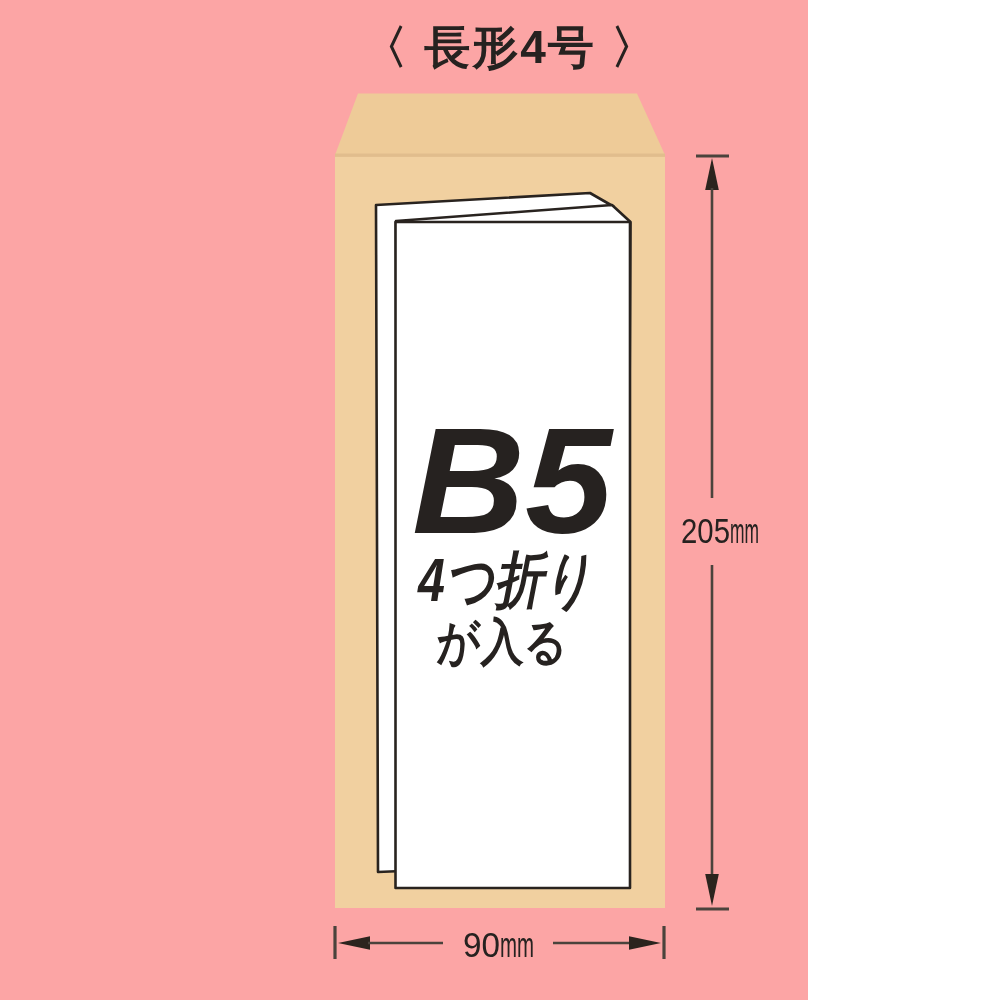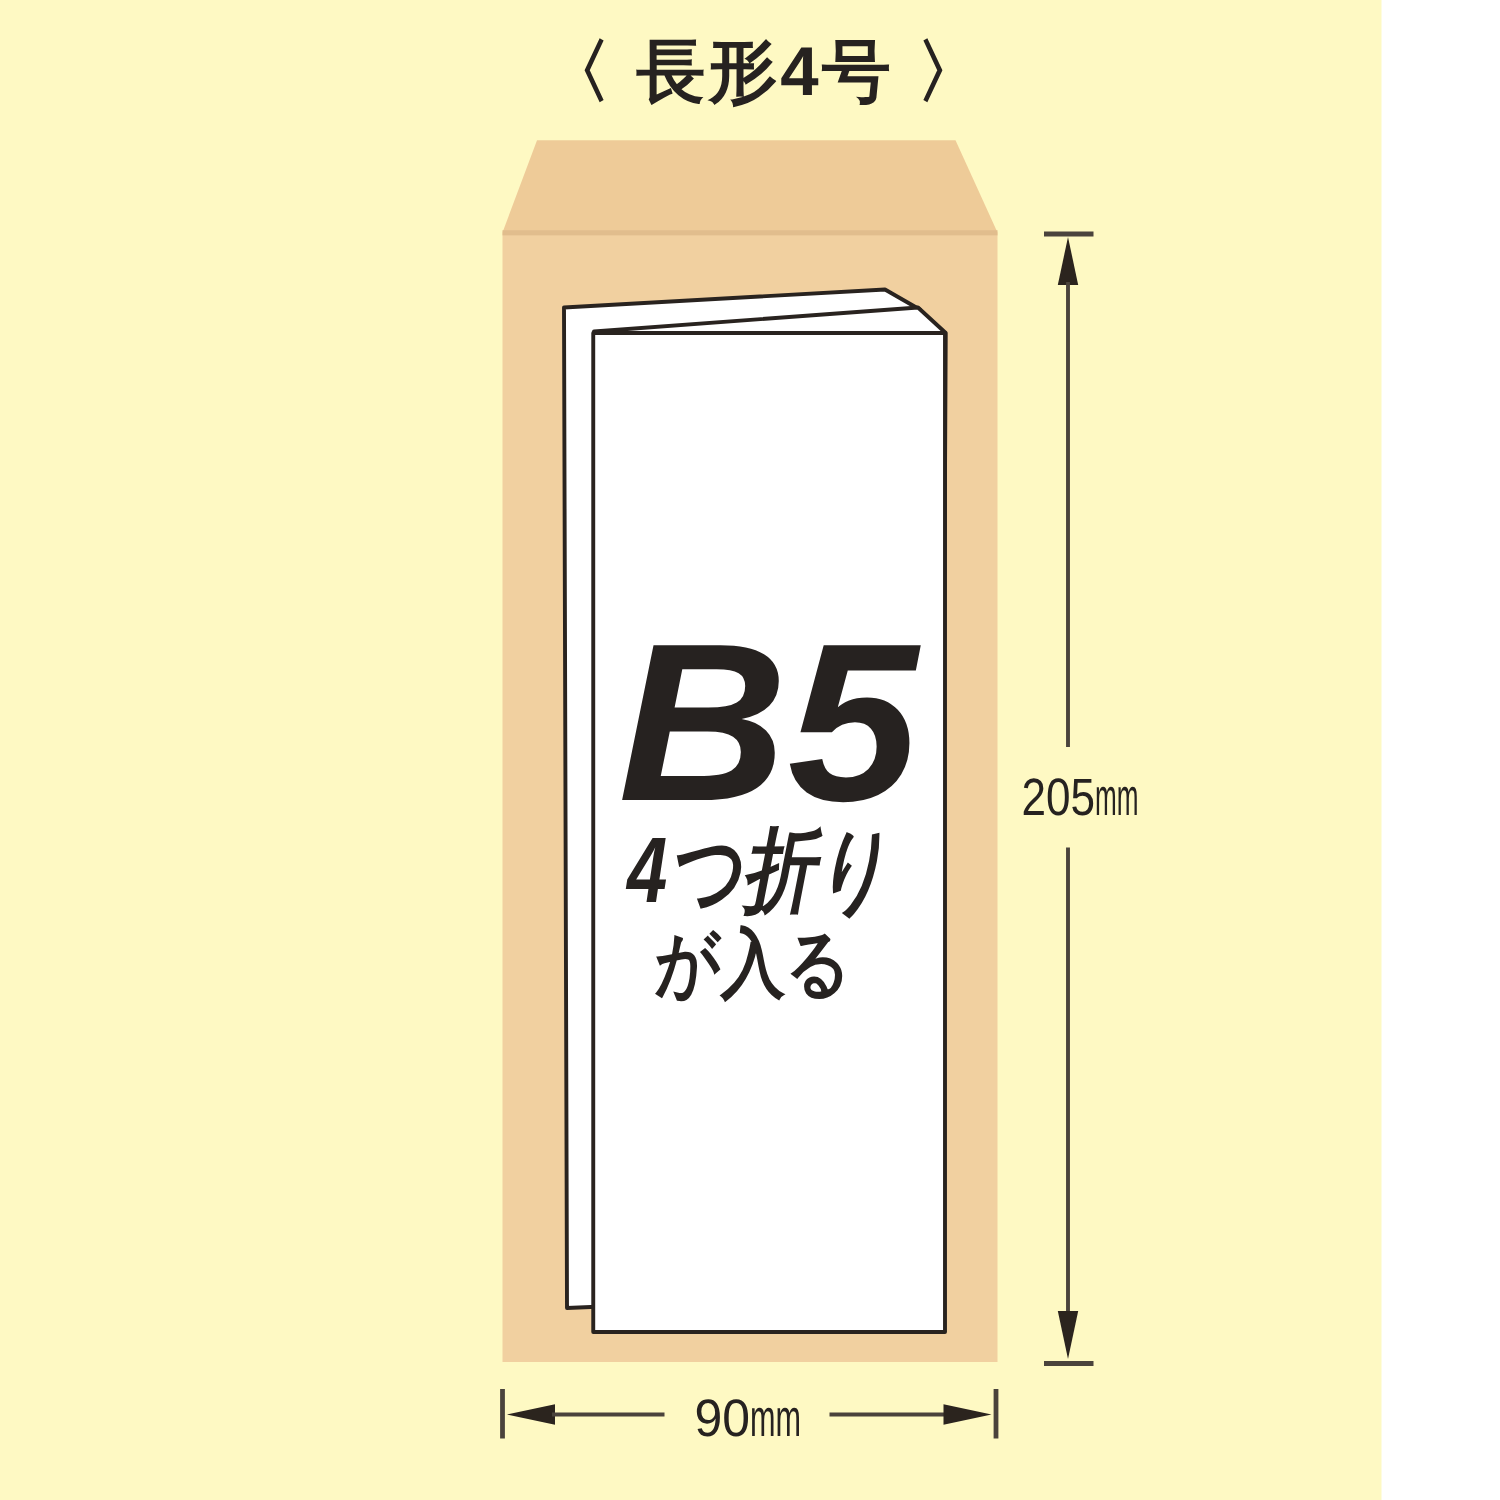--- a/index.html
+++ b/index.html
@@ -1,20 +1,20 @@
 <!DOCTYPE html>
 <html><head>
 <meta charset="utf-8">
 <style>
   html, body { margin: 0; padding: 0; background: #ffffff; }
   .stage {
     position: relative;
-    width: 921px;
+    width: 808px;
     height: 1000px;
-    background: #fef9c3;
+    background: #fca5a5;
     font-family: "Liberation Sans", "DejaVu Sans", sans-serif;
     overflow: hidden;
   }
   svg { display: block; }
 
   .title-text {
     font-size: 46px;
     font-weight: bold;
     letter-spacing: 2px;
     fill: #262220;

